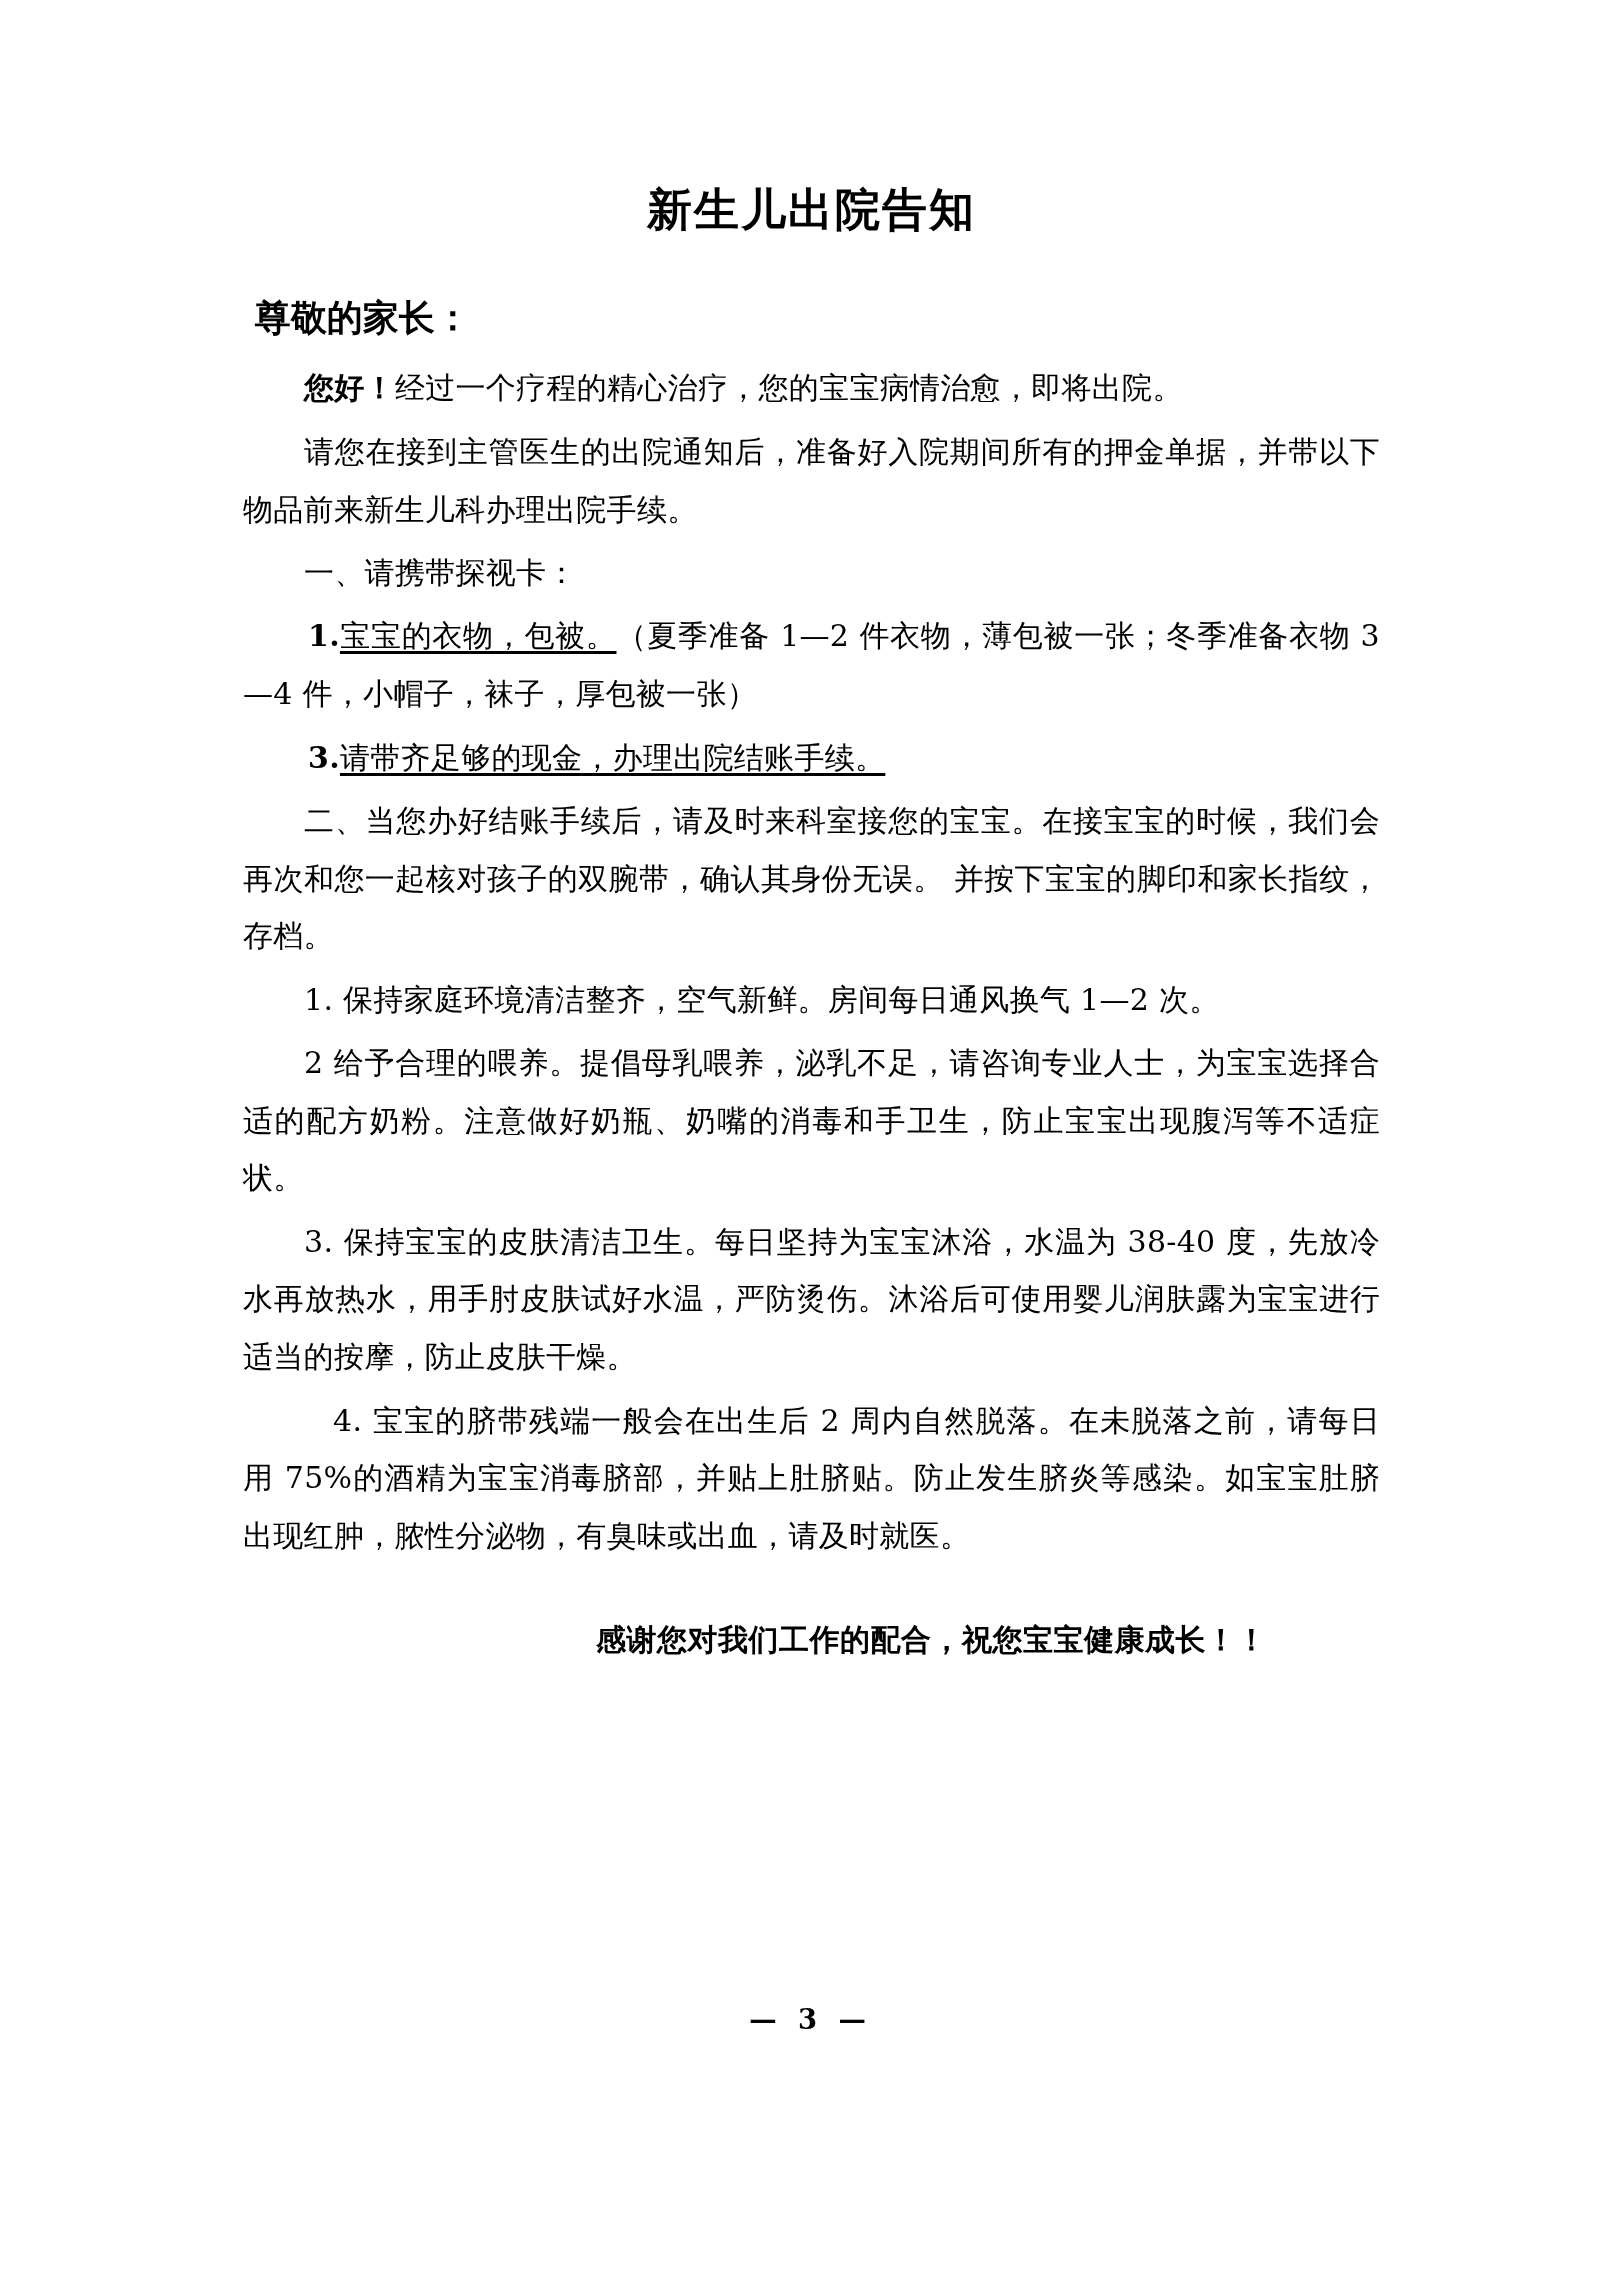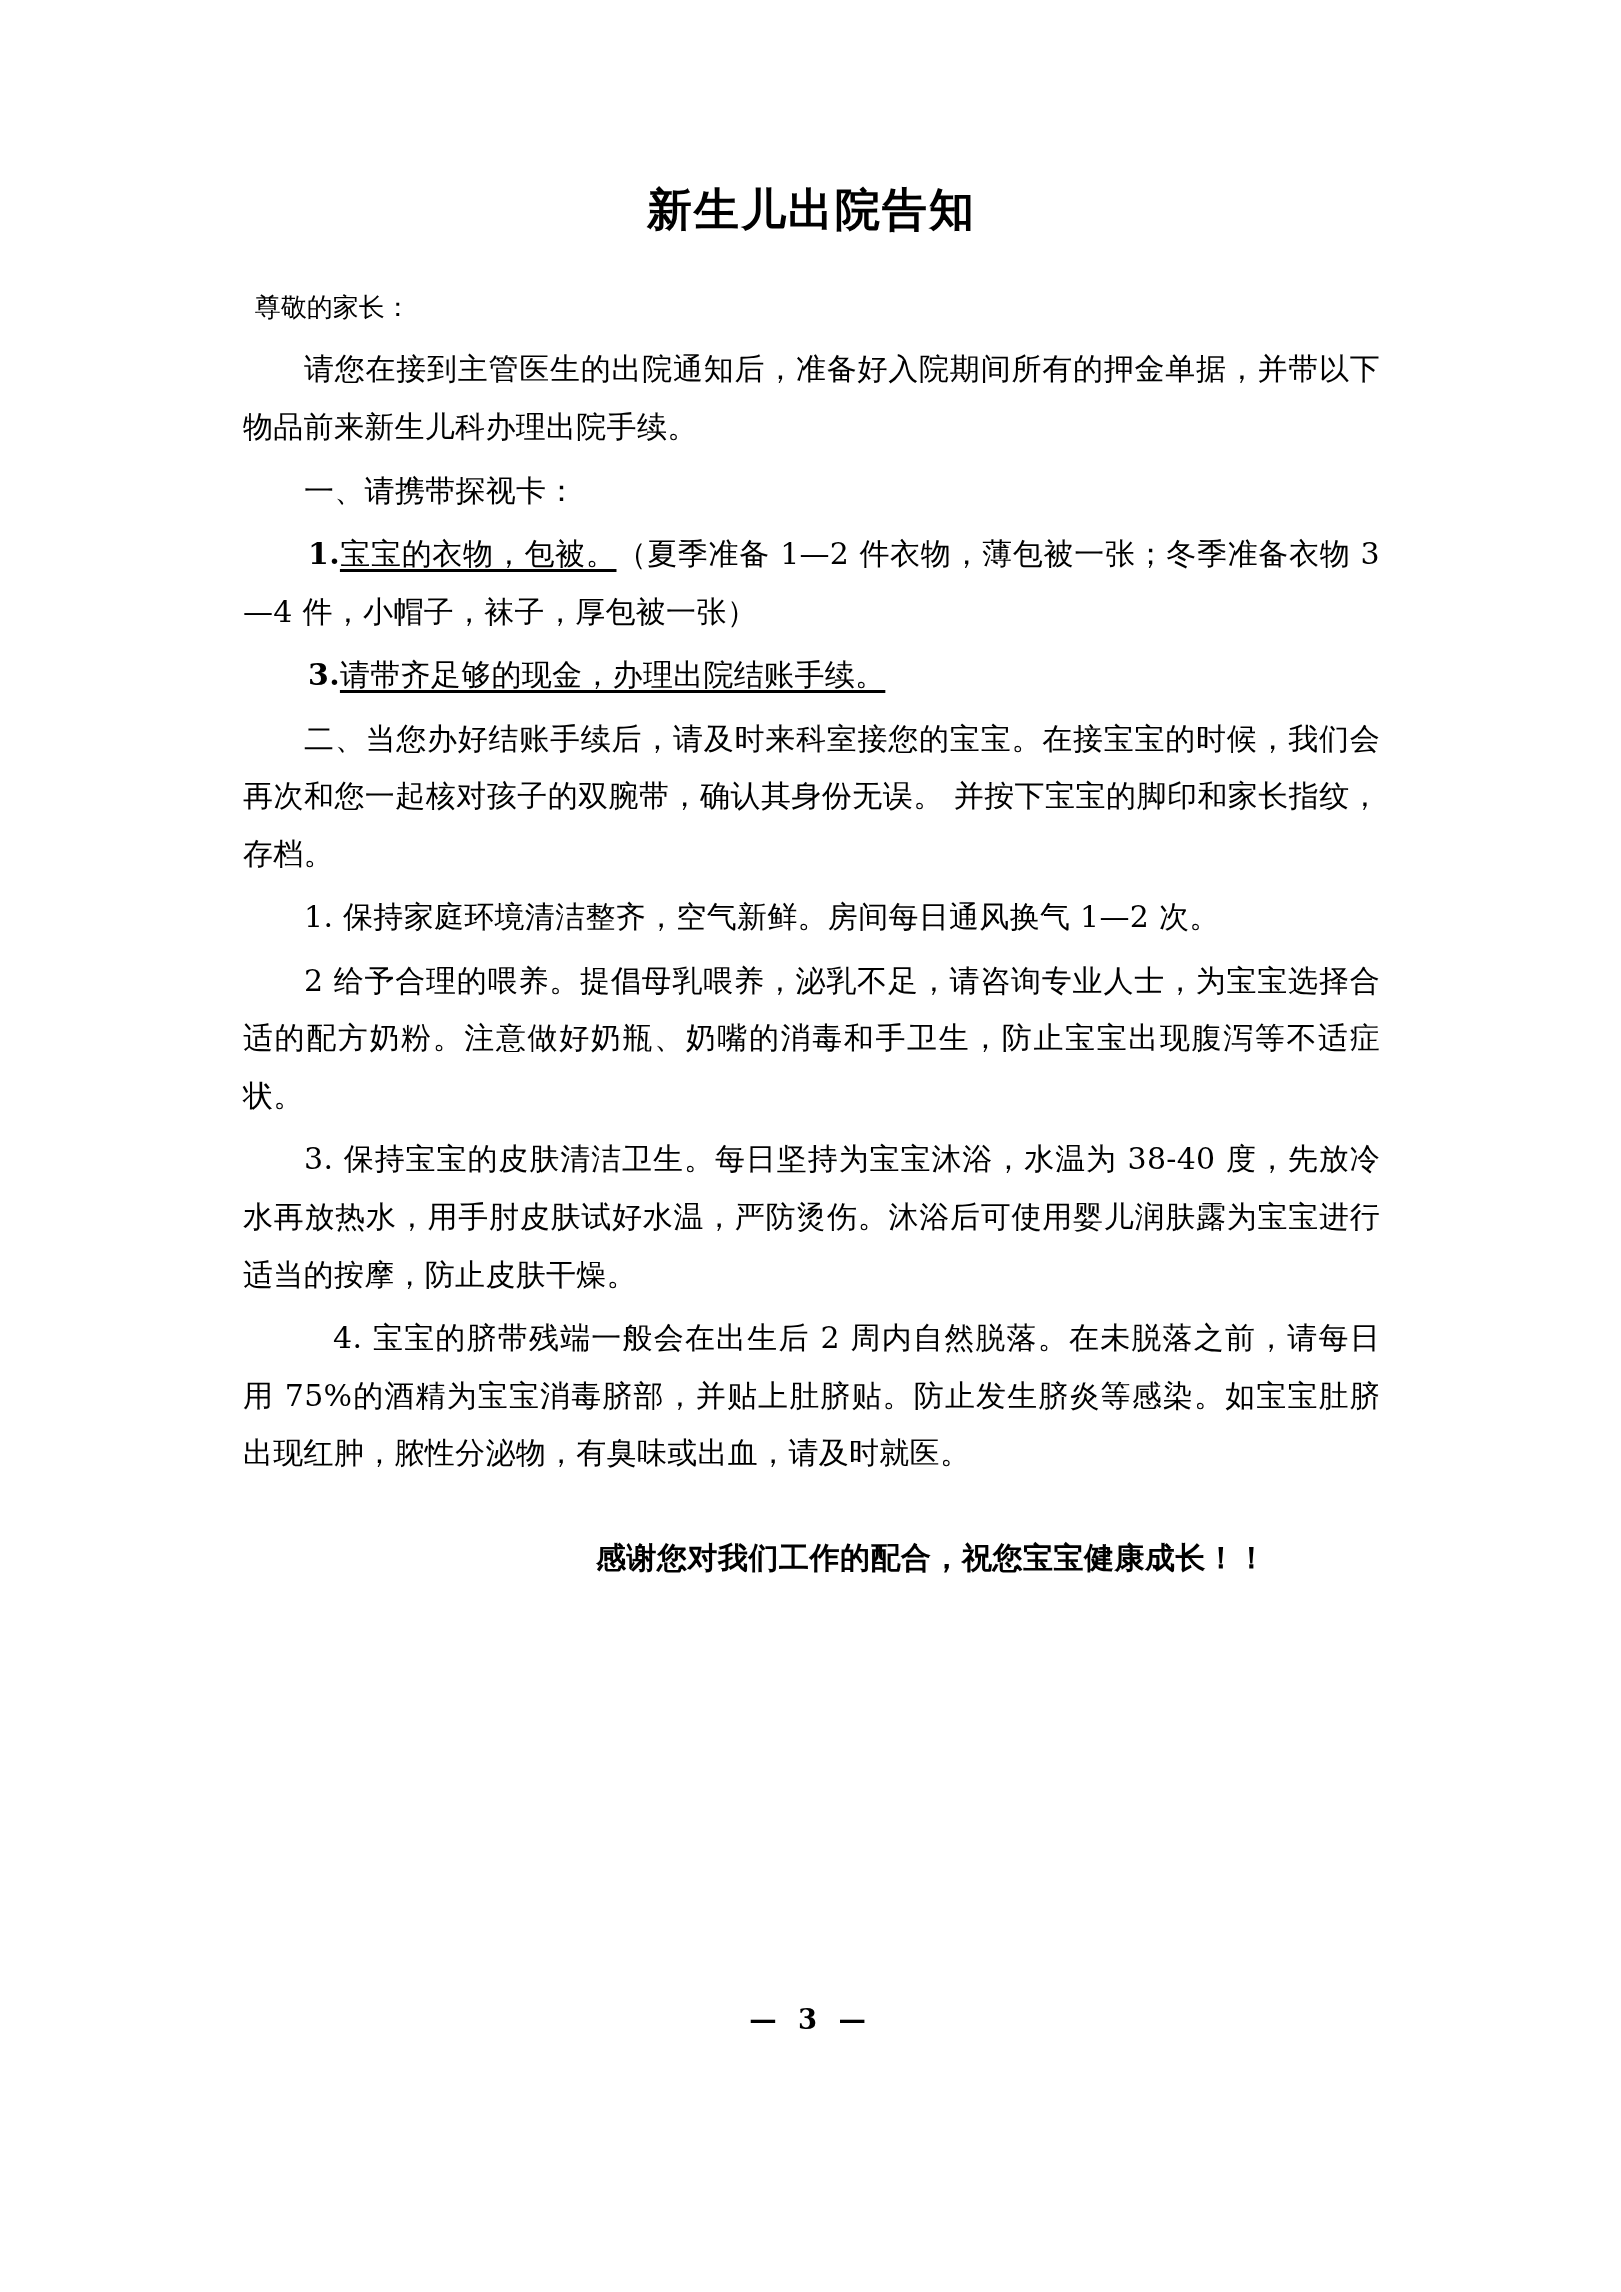--- a/index.html
+++ b/index.html
@@ -48,22 +48,22 @@
   .para {
     font-size: 30px;
     line-height: 1.92;
     margin: 0 0 5.9px 0;
     text-align: justify;
     text-justify: inter-ideograph;
     letter-spacing: 0.3px;
   }
 
   .salutation {
-    font-size: 26px;
-    font-weight: normal;
+    font-size: 36px;
+    font-weight: bold;
     line-height: 1.9;
     margin: 0 0 7.8px 0;
     text-indent: 11.8px;
   }
 
   .indent2 { text-indent: 61px; }
   .indent2b { text-indent: 65px; }
   .indent3 { text-indent: 90px; }
 
   .b { font-weight: bold; }
@@ -94,20 +94,21 @@
 <body>
 
 <div class="page">
 
   <div class="content">
 
     <h1 class="doc-title">新生儿出院告知</h1>
 
     <p class="salutation">尊敬的家长：</p>
 
+    <p class="para indent2"><span class="b">您好！</span><span>经过一个疗程的精心治疗，您的宝宝病情治愈，即将出院。</span></p>
 
     <p class="para indent2">请您在接到主管医生的出院通知后，准备好入院期间所有的押金单据，并带以下物品前来新生儿科办理出院手续。</p>
 
     <p class="para indent2">一、请携带探视卡：</p>
 
     <p class="para indent2b"><span class="b">1.</span><span class="bu">宝宝的衣物，包被。</span><span>（夏季准备 1—2 件衣物，薄包被一张；冬季准备衣物 3—4 件，小帽子，袜子，厚包被一张）</span></p>
 
 
     <p class="para indent2b"><span class="b">3.</span><span class="bu">请带齐足够的现金，办理出院结账手续。</span></p>
 

